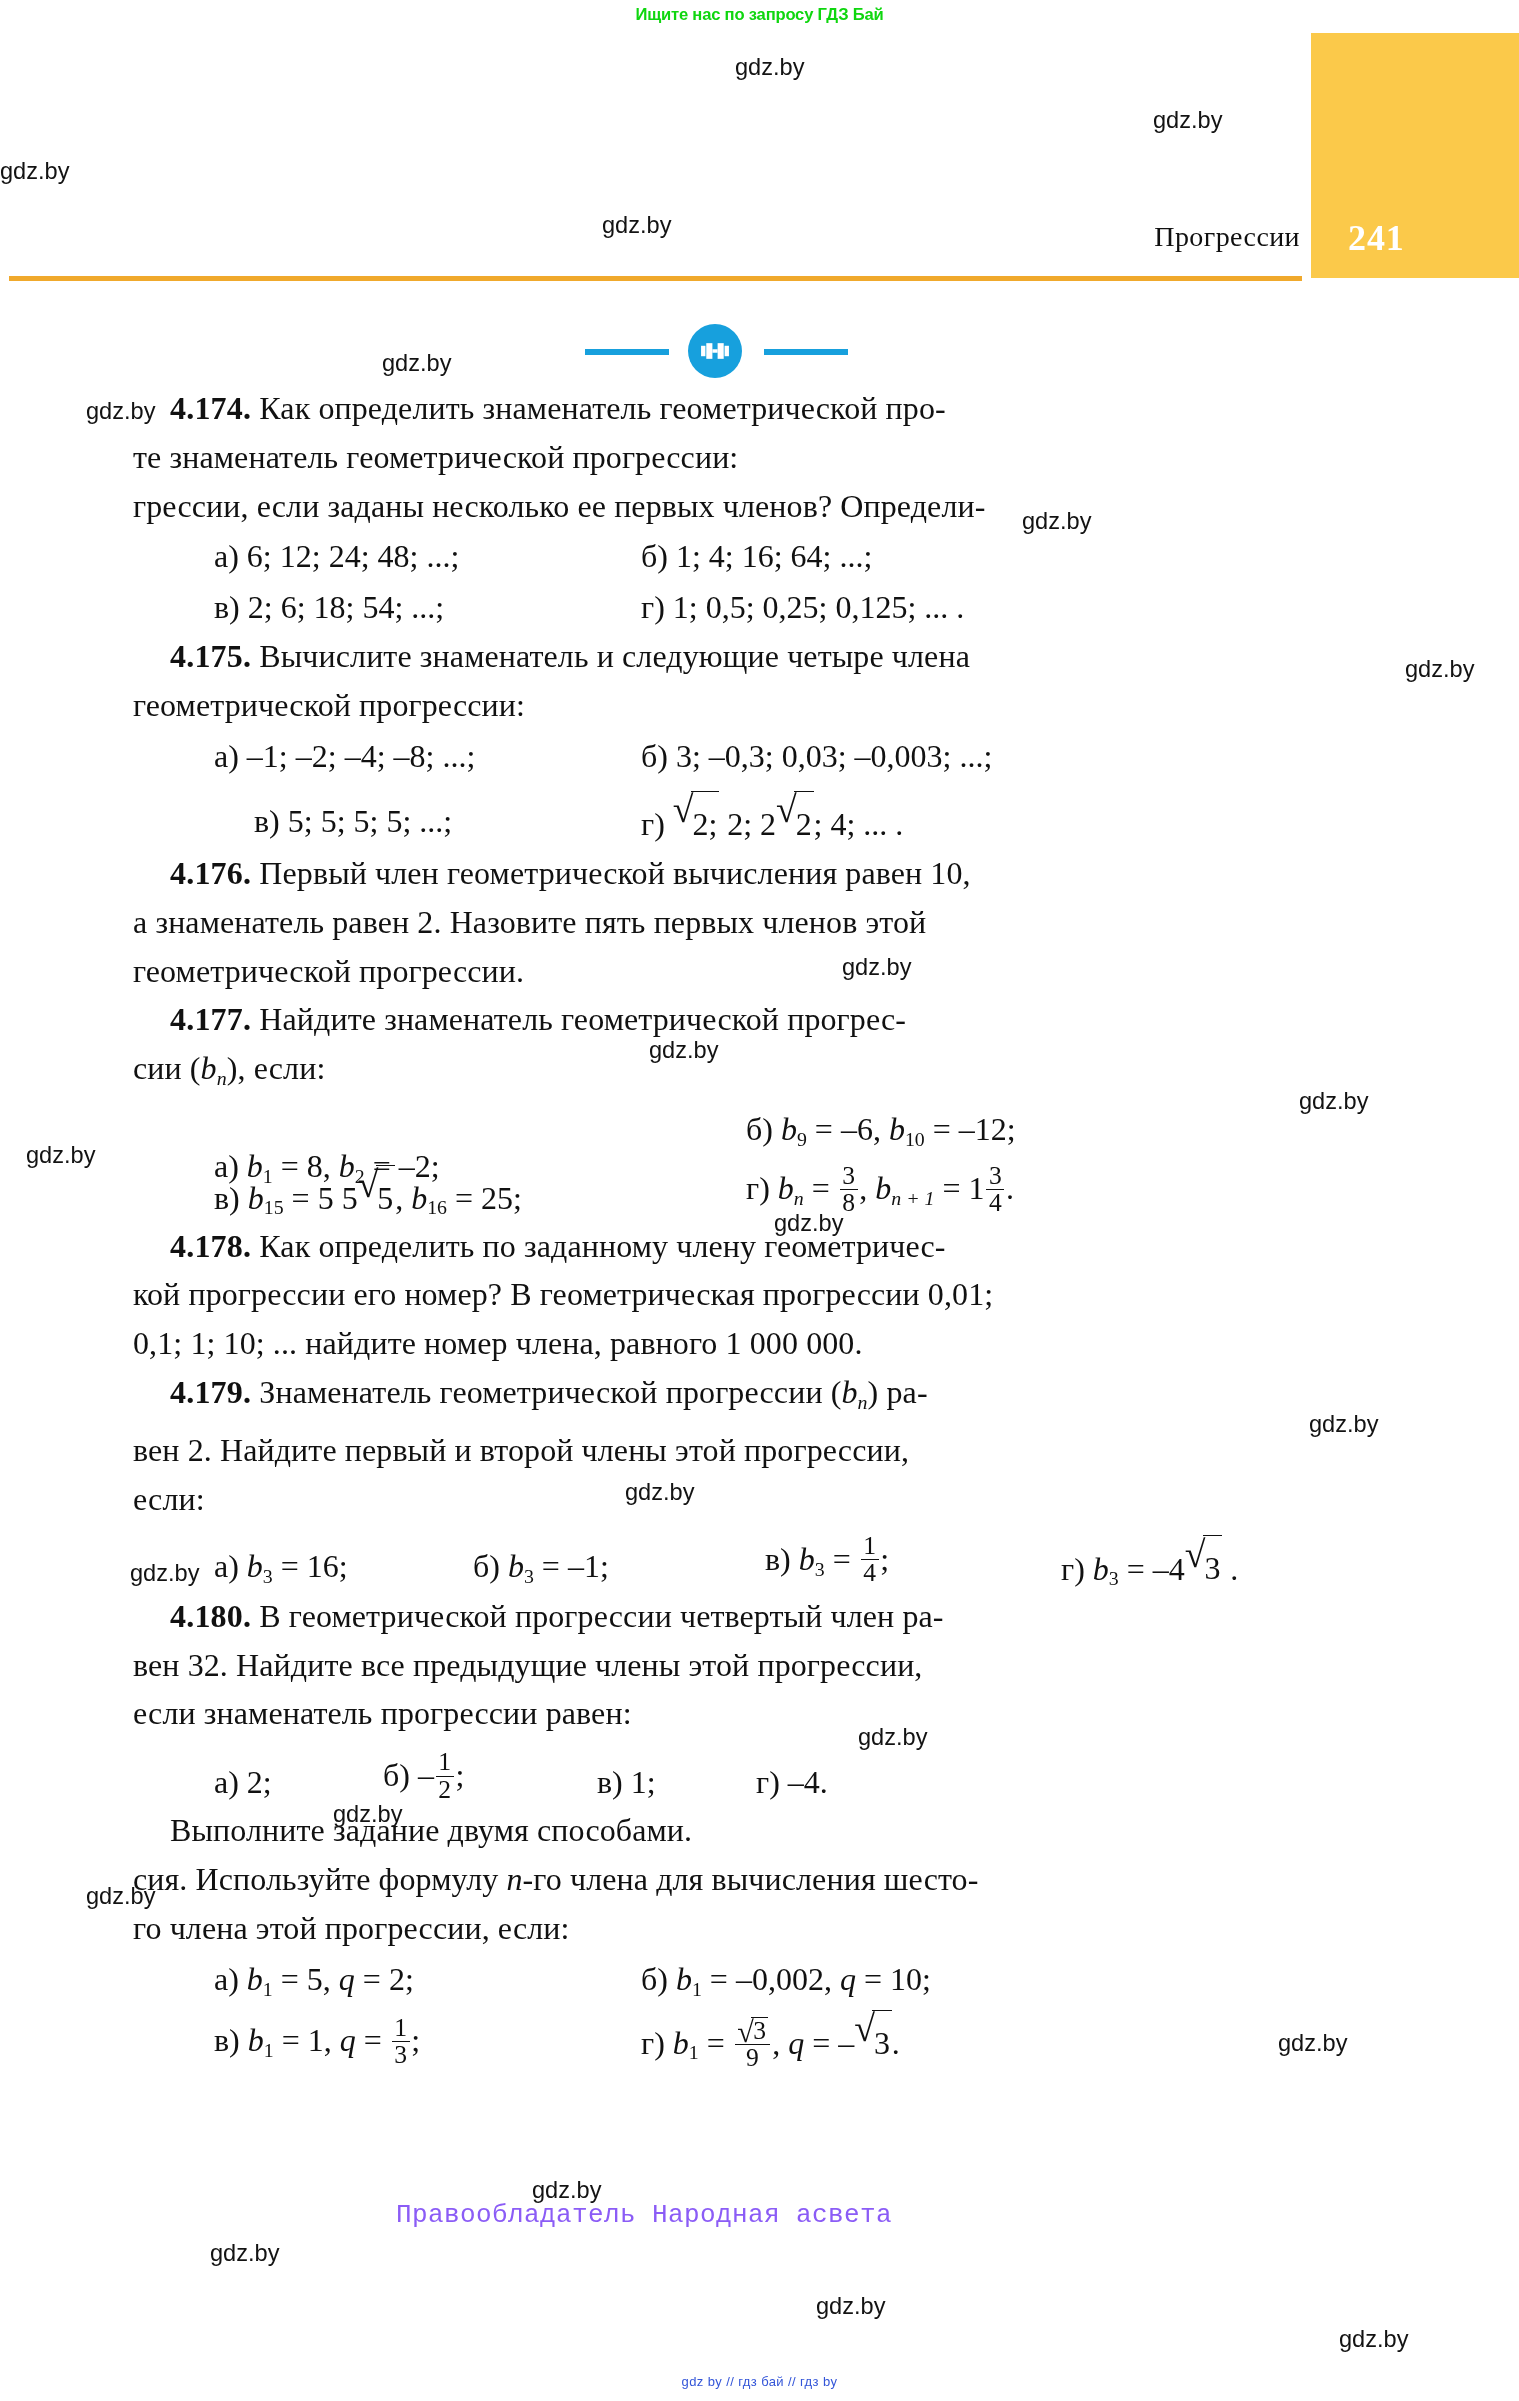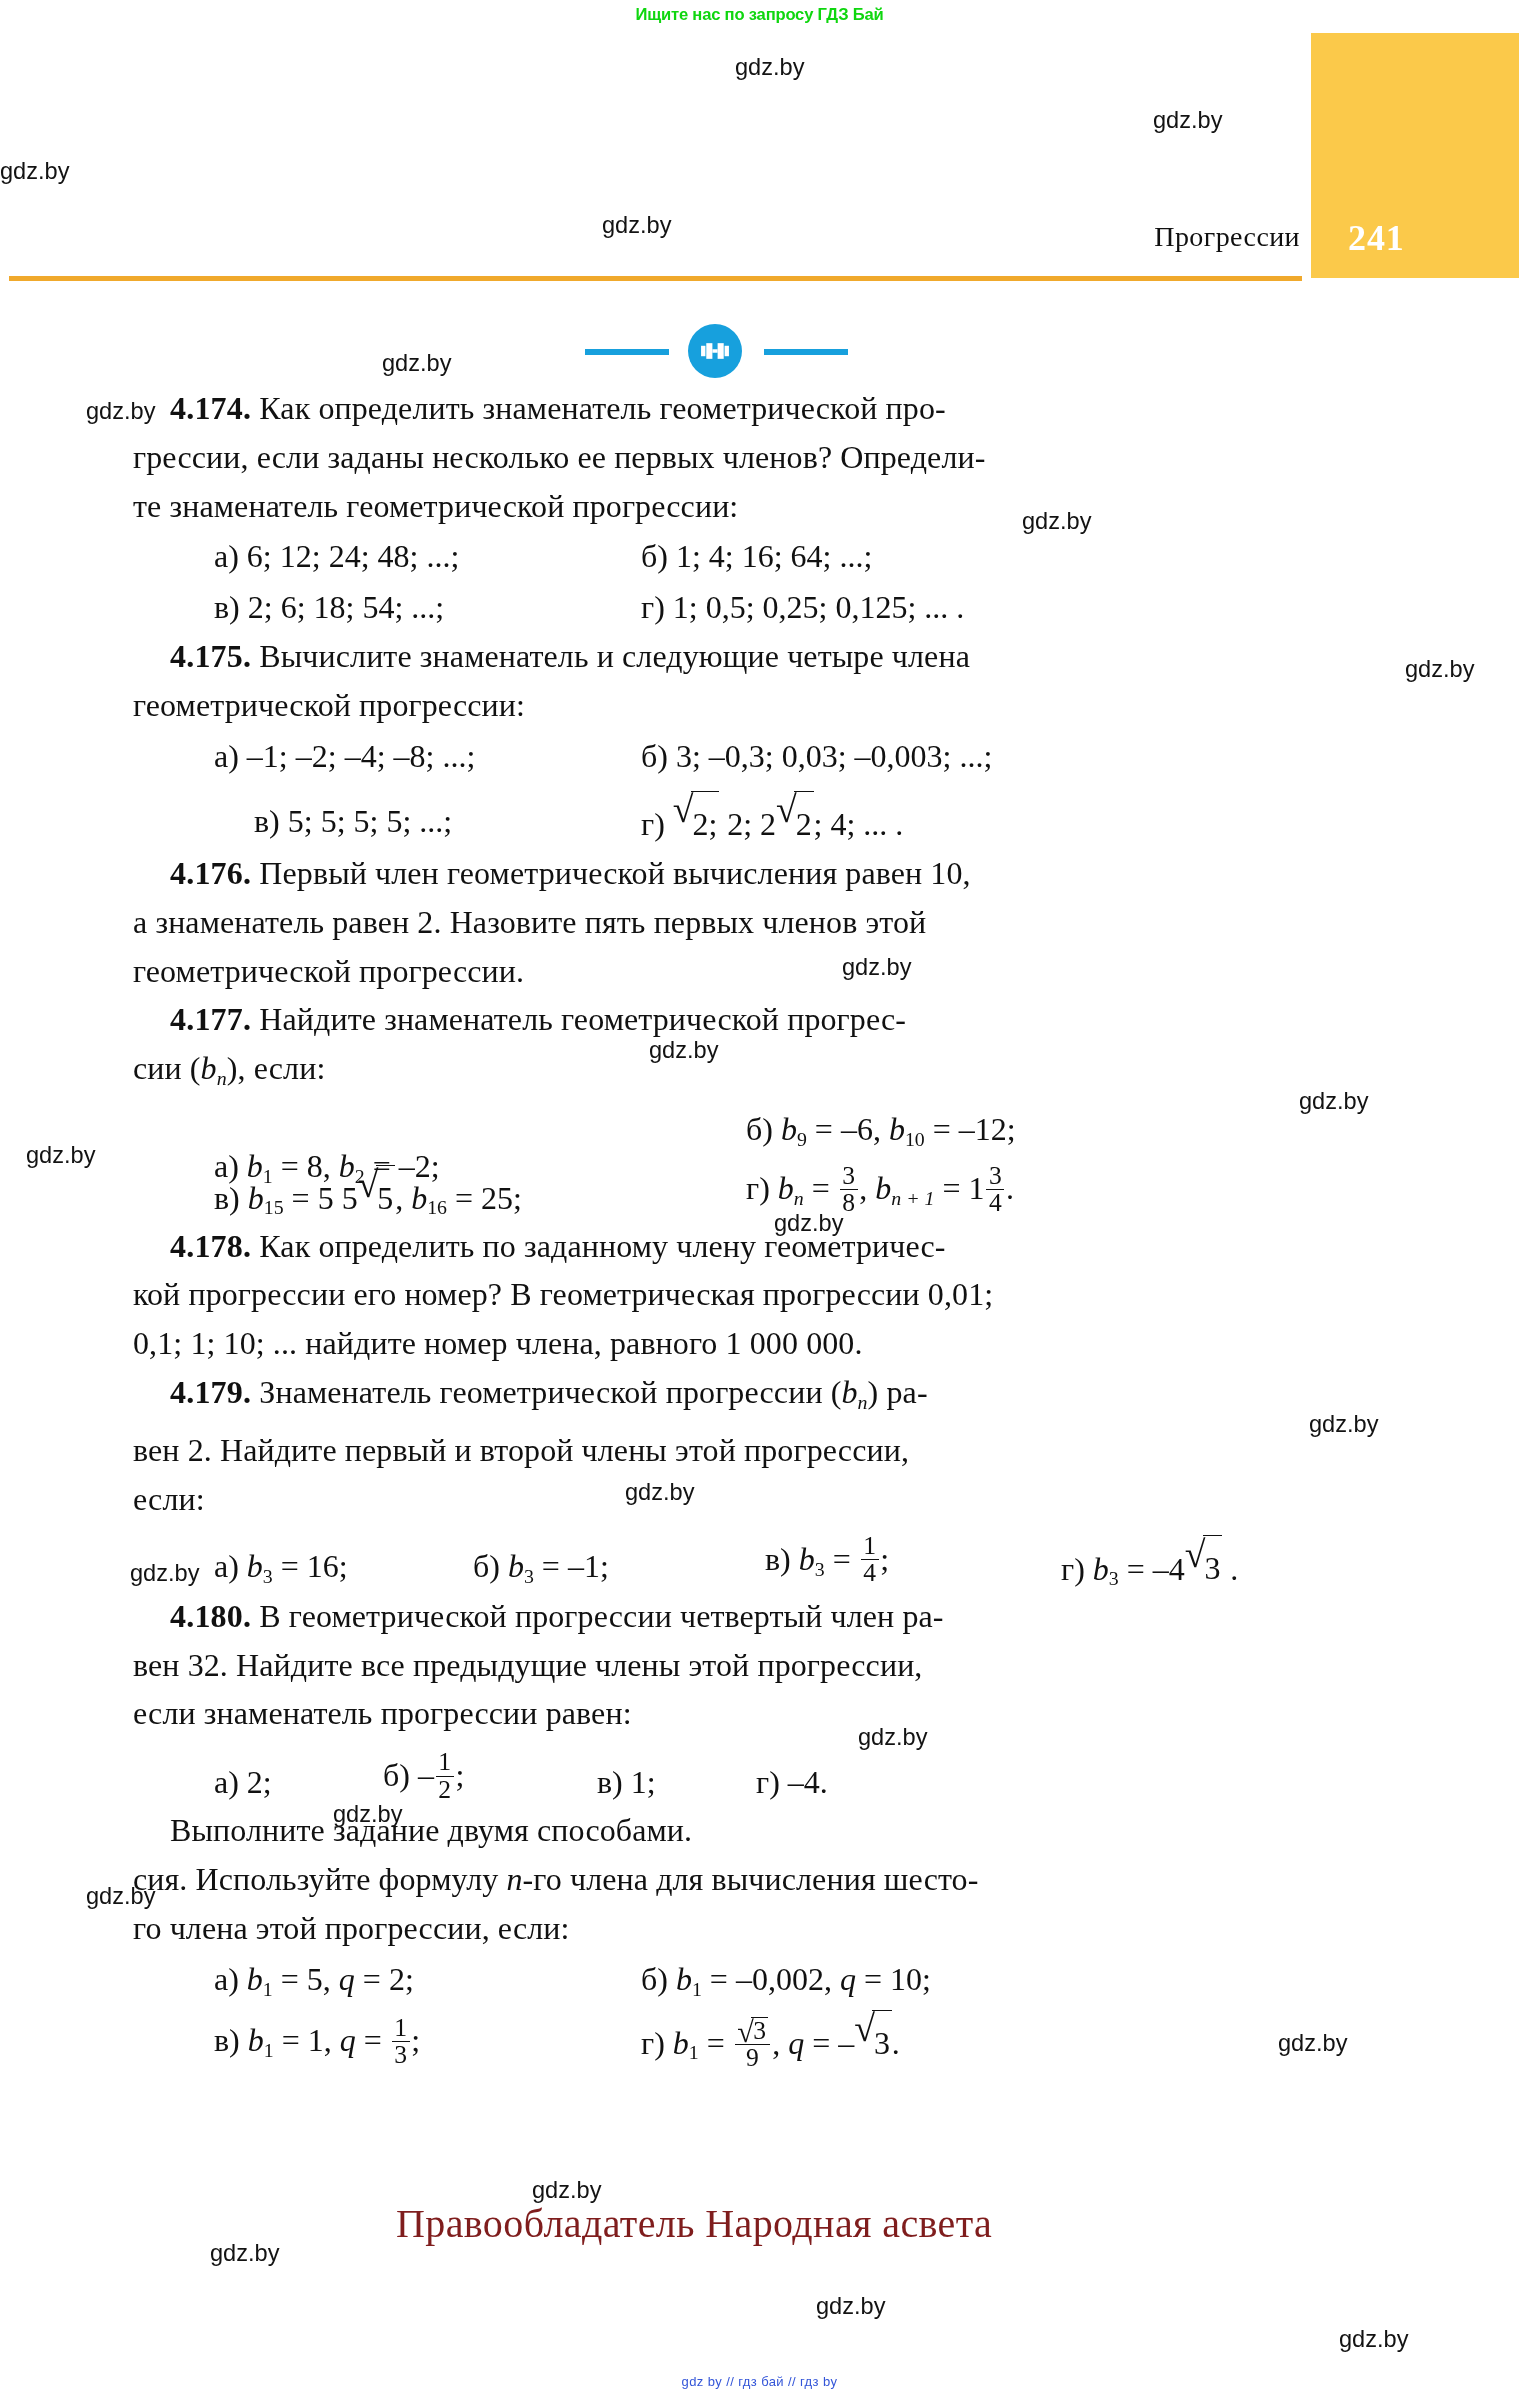--- a/index.html
+++ b/index.html
@@ -176,23 +176,23 @@
   .wm {
     position: absolute;
     font-family: "Liberation Sans", sans-serif;
     font-size: 23.6px;
     color: #131313;
     white-space: nowrap;
     pointer-events: none;
   }
   .copyright {
     position: absolute;
-    font-family: Liberation Serif, serif;
-    font-size: 40px;
-    color: #7f1d1d;
+    font-family: Liberation Mono, monospace;
+    font-size: 26px;
+    color: #8b5cf6;
     white-space: nowrap;
     letter-spacing: 0.4px;
   }
   .footer-links {
     position: absolute;
     bottom: 12.3px;
     left: 0;
     width: 100%;
     text-align: center;
     font-family: "Liberation Sans", sans-serif;
@@ -228,22 +228,22 @@
 <div class="content">
 
   <p class="para">
     <span class="indent"></span><span class="num">4.174.</span>
     <span>Как</span>
     <span>определить</span>
     <span>знаменатель</span>
     <span>геометрической</span>
     <span>про-</span>
   </p>
+  <p class="para last-left">те знаменатель геометрической прогрессии:</p>
   <p class="para last-left">грессии, если заданы несколько ее первых членов? Определи-</p>
-  <p class="para last-left">те знаменатель геометрической прогрессии:</p>
 
   <div class="opts">
     <span class="opt" style="left:81px;">
       <span>а)</span> <span>6; 12; 24; 48; ...;</span>
     </span>
     <span class="opt" style="left:508px;">
       <span>б)</span> <span>1; 4; 16; 64; ...;</span>
     </span>
   </div>
   <div class="opts">

